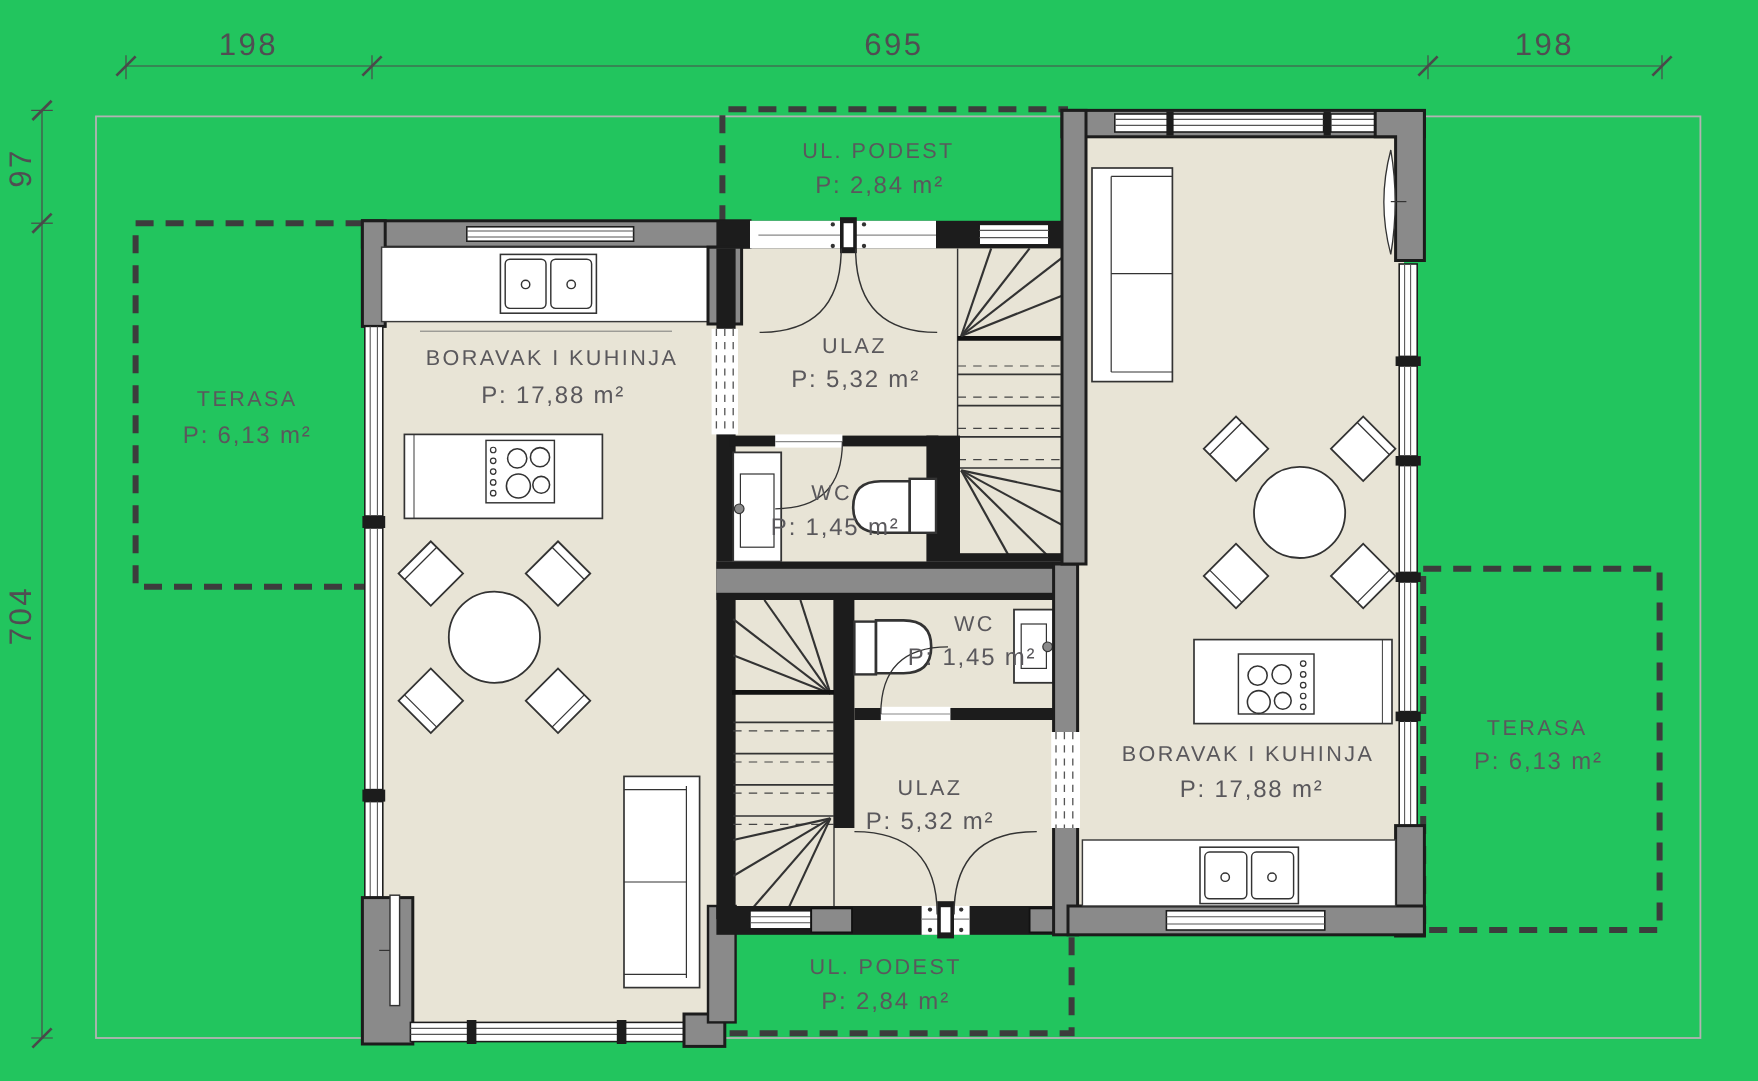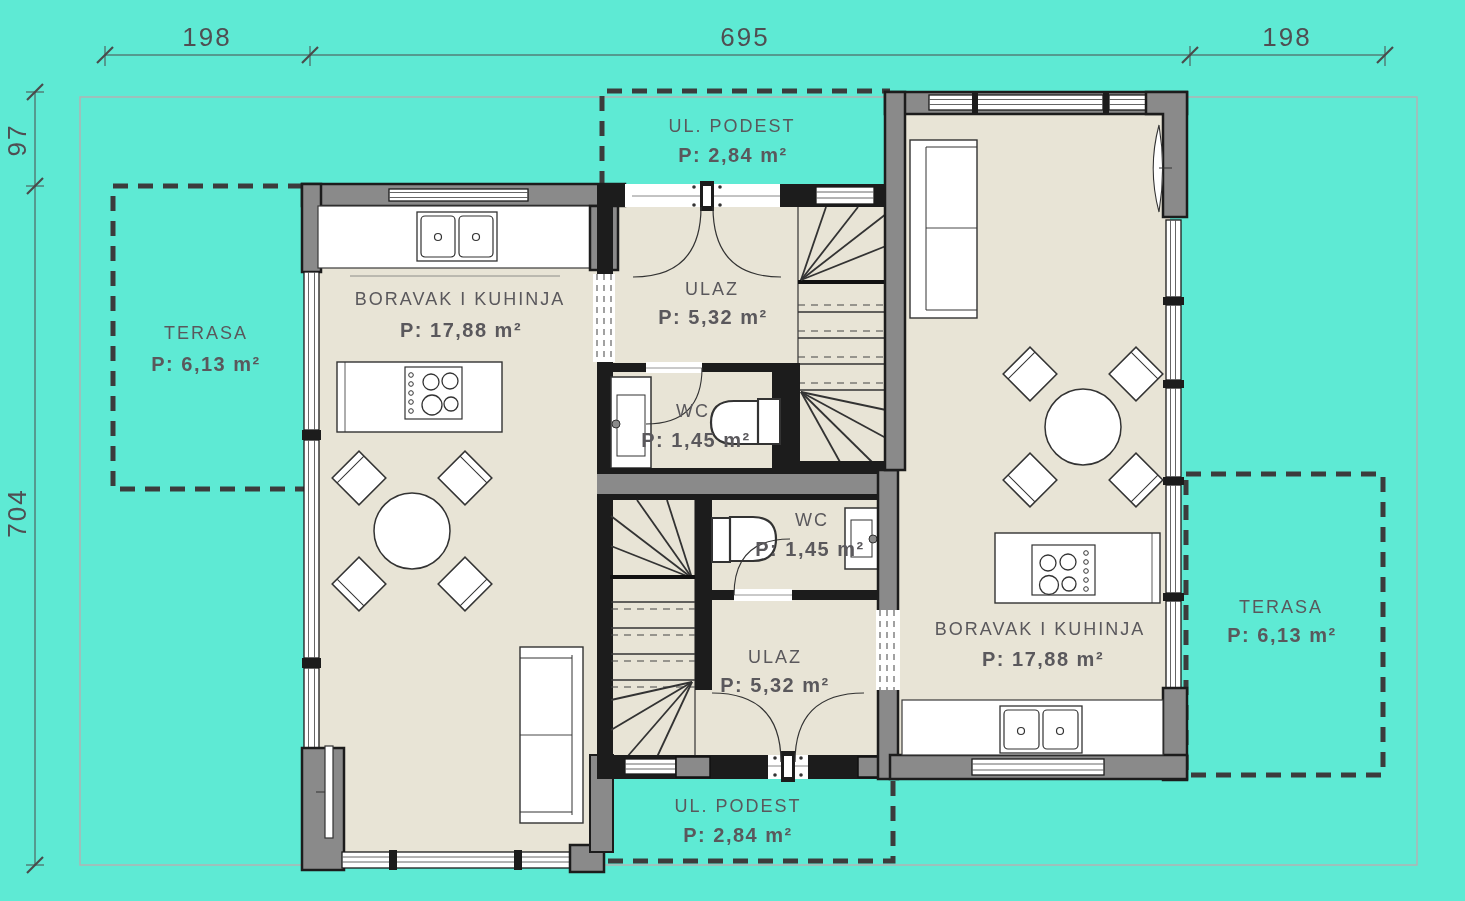--- a/index.html
+++ b/index.html
@@ -1,22 +1,22 @@
 <!DOCTYPE html>
 <html><head>
 <meta charset="utf-8">
 <style>
   html,body{margin:0;padding:0;background:#ffffff;}
-  #stage{position:relative;width:1465px;height:901px;background:#5eead4;overflow:hidden;
+  #stage{position:relative;width:1465px;height:901px;background:#22c55e;overflow:hidden;
          font-family:"Liberation Sans",sans-serif;}
   #plan-svg{position:absolute;left:0;top:0;}
   .lbl{position:absolute;transform:translate(-50%,-50%);white-space:nowrap;
        color:#5a585c;letter-spacing:2px;font-size:21px;}
   .room-name{font-size:18px;}
-  .room-area{font-size:20px;letter-spacing:1.5px;font-weight:bold;}
+  .room-area{font-size:20px;letter-spacing:1.5px;}
   .dim{font-size:26px;color:#504e52;letter-spacing:2px;}
   .dim-v{transform:translate(-50%,-50%) rotate(-90deg);}
 </style>
 </head>
 <body>
 
 <div id="stage">
 
 <svg id="plan-svg" width="1465" height="901" viewBox="0 0 1465 901">
 

